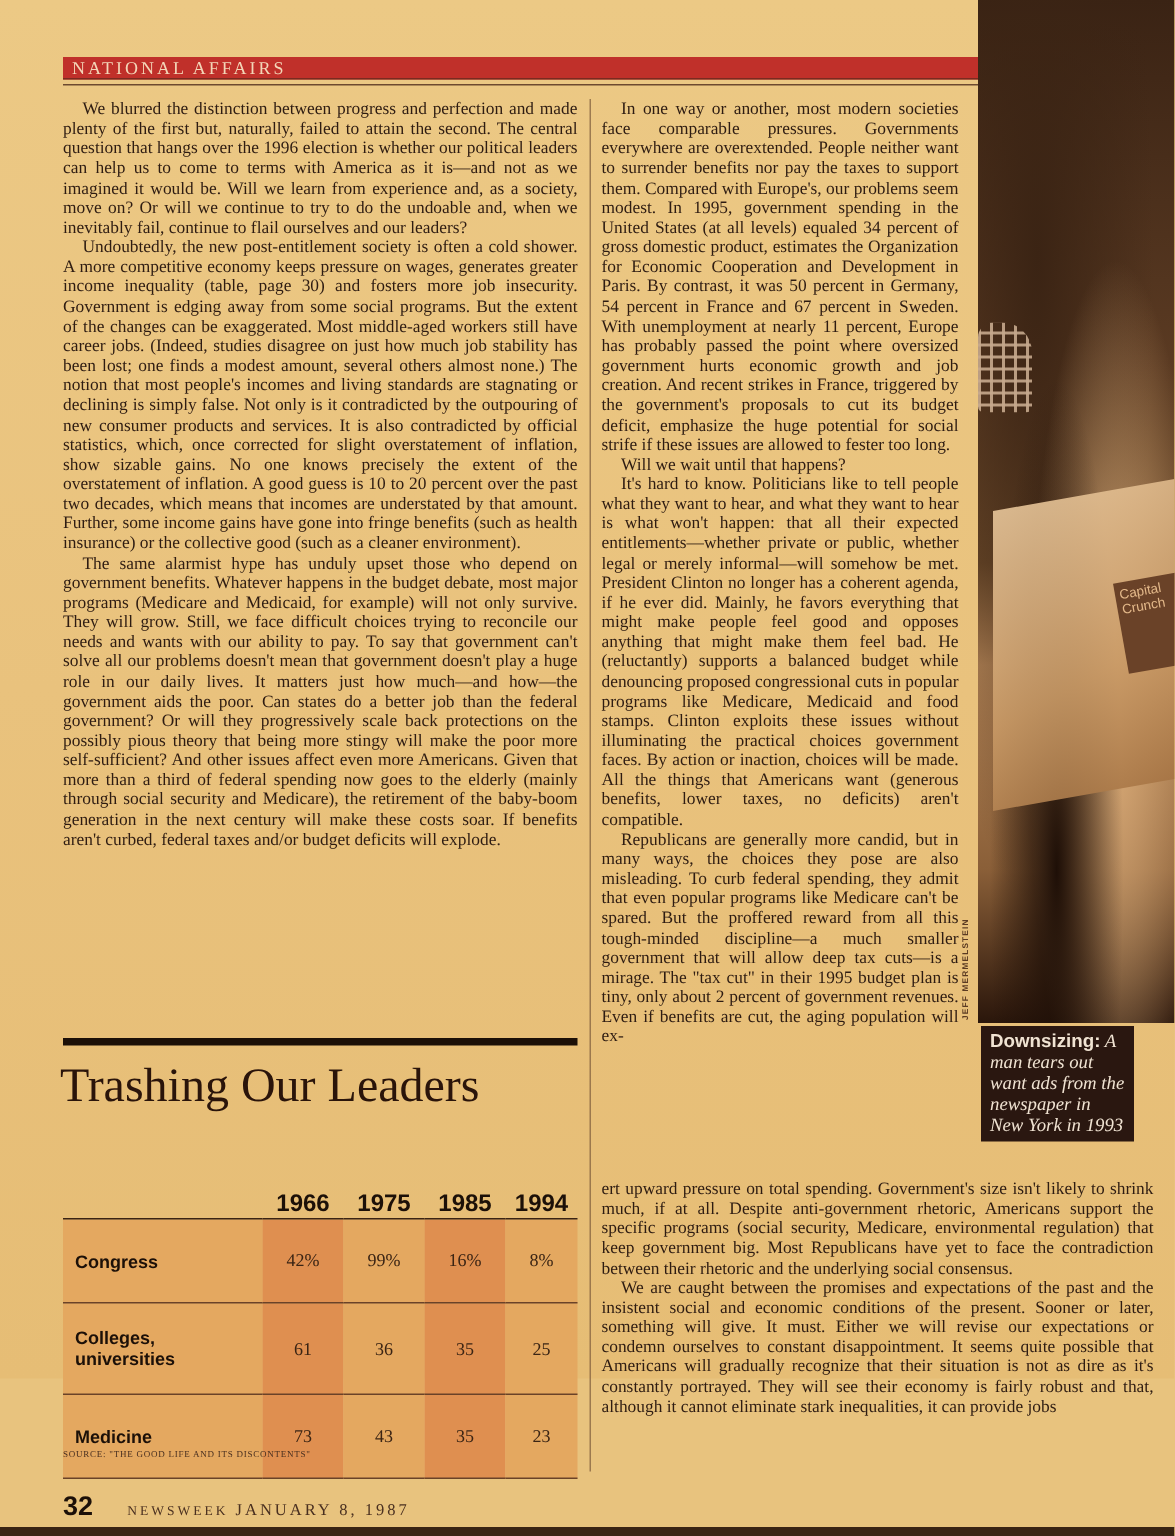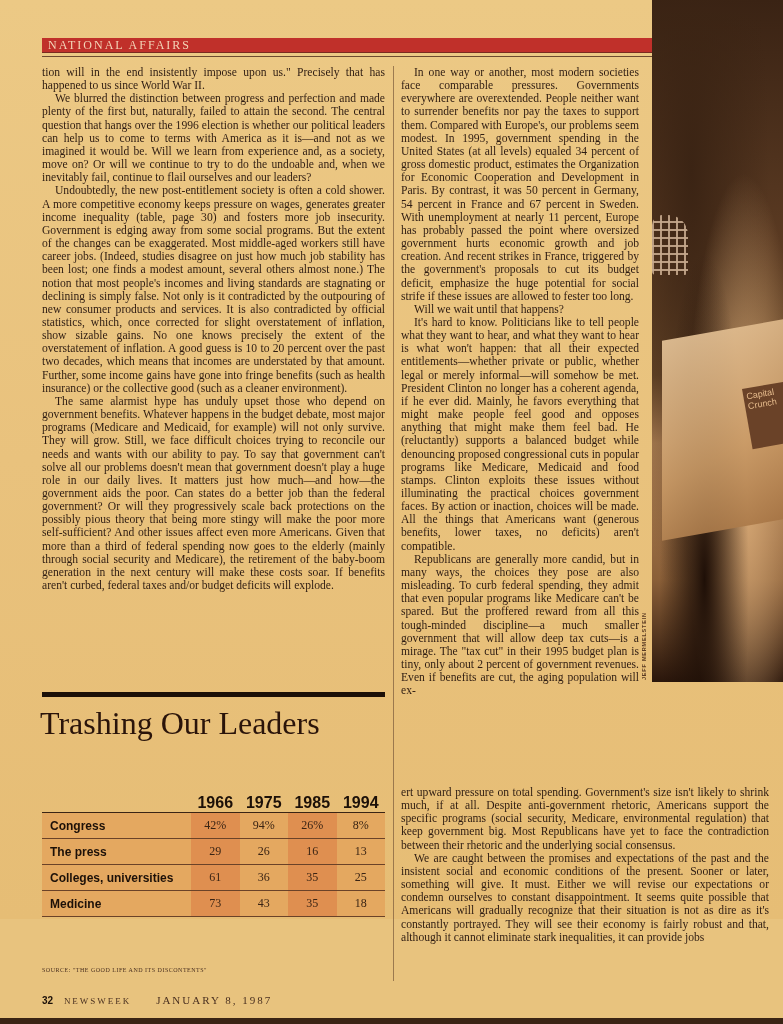--- a/index.html
+++ b/index.html
@@ -87,53 +87,52 @@
   table.conf {
     position: absolute; left: 42px; top: 794px; width: 343px; border-collapse: collapse;
     font-size: 12px;
   }
   table.conf th {
     font-family: "Liberation Sans", sans-serif; font-weight: bold; font-size: 16px;
     color: #1c1008; text-align: center; height: 18px; padding: 0;
     border-bottom: 1.5px solid #3a2414;
   }
   table.conf td {
-    height: 23px; padding: 1px; border-bottom: 1.5px solid #6a4228;
+    height: 23px; padding: 16px; border-bottom: 1.5px solid #6a4228;
     background: #e4a860; text-align: center;
     font-family: "Liberation Serif", serif; color: #3a2414;
   }
   table.conf td.label {
     text-align: left; padding-left: 8px; font-family: "Liberation Sans", sans-serif;
     font-weight: bold; color: #1c1008; width: 140px;
   }
   table.conf td.hi { background: #df8f50; }
   .source {
     position: absolute; left: 42px; top: 967px;
     font-family: "Liberation Serif", serif; font-size: 6px; letter-spacing: .5px; color: #4a3020;
   }
   .folio {
     position: absolute; left: 42px; top: 994px; font-size: 11px; letter-spacing: 2px; color: #4a3020;
     font-family: "Liberation Serif", serif;
   }
-  .folio .num { font-family: "Liberation Sans", sans-serif; font-weight: bold; font-size: 10px; color: #1c1008; letter-spacing: 0; margin-right: 6px; }
-  .folio .pub { font-size: 9px; letter-spacing: 2px; margin-right: 20px; }
+  .folio .num { font-family: "Liberation Sans", sans-serif; font-weight: bold; font-size: 18px; color: #1c1008; letter-spacing: 0; margin-right: 18px; }
+  .folio .pub { font-size: 9px; letter-spacing: 2px; }
   .bottom-edge { position: absolute; left: 0; top: 1018px; width: 783px; height: 6px; background: #3a2414; }
 </style>
 </head>
 <body>
 
 <div class="page">
 
   <div class="section-bar">
     <span>NATIONAL AFFAIRS</span>
   </div>
   <div class="section-rule"></div>
 
   <div class="col col-left">
-    <p class="noindent">tion will in the end insistently impose upon us." Precisely that has happened to us since World War II.</p>
     <p>We blurred the distinction between progress and perfection and made plenty of the first but, naturally, failed to attain the second. The central question that hangs over the 1996 election is whether our political leaders can help us to come to terms with America as it is—and not as we imagined it would be. Will we learn from experience and, as a society, move on? Or will we continue to try to do the undoable and, when we inevitably fail, continue to flail ourselves and our leaders?</p>
     <p>Undoubtedly, the new post-entitlement society is often a cold shower. A more competitive economy keeps pressure on wages, generates greater income inequality (table, page 30) and fosters more job insecurity. Government is edging away from some social programs. But the extent of the changes can be exaggerated. Most middle-aged workers still have career jobs. (Indeed, studies disagree on just how much job stability has been lost; one finds a modest amount, several others almost none.) The notion that most people's incomes and living standards are stagnating or declining is simply false. Not only is it contradicted by the outpouring of new consumer products and services. It is also contradicted by official statistics, which, once corrected for slight overstatement of inflation, show sizable gains. No one knows precisely the extent of the overstatement of inflation. A good guess is 10 to 20 percent over the past two decades, which means that incomes are understated by that amount. Further, some income gains have gone into fringe benefits (such as health insurance) or the collective good (such as a cleaner environment).</p>
     <p>The same alarmist hype has unduly upset those who depend on government benefits. Whatever happens in the budget debate, most major programs (Medicare and Medicaid, for example) will not only survive. They will grow. Still, we face difficult choices trying to reconcile our needs and wants with our ability to pay. To say that government can't solve all our problems doesn't mean that government doesn't play a huge role in our daily lives. It matters just how much—and how—the government aids the poor. Can states do a better job than the federal government? Or will they progressively scale back protections on the possibly pious theory that being more stingy will make the poor more self-sufficient? And other issues affect even more Americans. Given that more than a third of federal spending now goes to the elderly (mainly through social security and Medicare), the retirement of the baby-boom generation in the next century will make these costs soar. If benefits aren't curbed, federal taxes and/or budget deficits will explode.</p>
   </div>
 
   <div class="col-divider"></div>
 
   <div class="col col-right">
     <p>In one way or another, most modern societies face comparable pressures. Governments everywhere are overextended. People neither want to surrender benefits nor pay the taxes to support them. Compared with Europe's, our problems seem modest. In 1995, government spending in the United States (at all levels) equaled 34 percent of gross domestic product, estimates the Organization for Economic Cooperation and Development in Paris. By contrast, it was 50 percent in Germany, 54 percent in France and 67 percent in Sweden. With unemployment at nearly 11 percent, Europe has probably passed the point where oversized government hurts economic growth and job creation. And recent strikes in France, triggered by the government's proposals to cut its budget deficit, emphasize the huge potential for social strife if these issues are allowed to fester too long.</p>
     <p>Will we wait until that happens?</p>
@@ -145,62 +144,58 @@
     <p class="noindent">ert upward pressure on total spending. Government's size isn't likely to shrink much, if at all. Despite anti-government rhetoric, Americans support the specific programs (social security, Medicare, environmental regulation) that keep government big. Most Republicans have yet to face the contradiction between their rhetoric and the underlying social consensus.</p>
     <p>We are caught between the promises and expectations of the past and the insistent social and economic conditions of the present. Sooner or later, something will give. It must. Either we will revise our expectations or condemn ourselves to constant disappointment. It seems quite possible that Americans will gradually recognize that their situation is not as dire as it's constantly portrayed. They will see their economy is fairly robust and that, although it cannot eliminate stark inequalities, it can provide jobs</p>
   </div>
 
   <div class="photo">
     <div class="grid"></div>
     <div class="paper"></div>
     <div class="ad">Capital Crunch</div>
   </div>
   <div class="photo-credit">JEFF MERMELSTEIN</div>
+  <div class="caption">
+    <span class="lead">Downsizing:</span><span class="body"> A man tears out want ads from the newspaper in New York in 1993</span>
+  </div>
 
   <div class="box-rule"></div>
   <div class="box-title">Trashing Our Leaders</div>
 
   <table class="conf">
     <thead>
       <tr>
         <th style="width:140px"></th>
         <th>1966</th>
         <th>1975</th>
         <th>1985</th>
         <th>1994</th>
       </tr>
     </thead>
     <tbody>
       <tr>
         <td class="label">Congress</td>
         <td class="hi">42%</td>
-        <td>94%</td>
-        <td class="hi">26%</td>
+        <td>99%</td>
+        <td class="hi">16%</td>
         <td>8%</td>
-      </tr>
-      <tr>
-        <td class="label">The press</td>
-        <td class="hi">29</td>
-        <td>26</td>
-        <td class="hi">16</td>
-        <td>13</td>
       </tr>
       <tr>
         <td class="label">Colleges, universities</td>
         <td class="hi">61</td>
         <td>36</td>
         <td class="hi">35</td>
         <td>25</td>
       </tr>
       <tr>
         <td class="label">Medicine</td>
         <td class="hi">73</td>
         <td>43</td>
         <td class="hi">35</td>
-        <td>18</td>
+        <td>23</td>
       </tr>
     </tbody>
   </table>
   <div class="source">SOURCE: "THE GOOD LIFE AND ITS DISCONTENTS"</div>
 
   <div class="folio">
     <span class="num">32</span>
     <span class="pub">NEWSWEEK</span>
     <span>JANUARY 8, 1987</span>
   </div>

